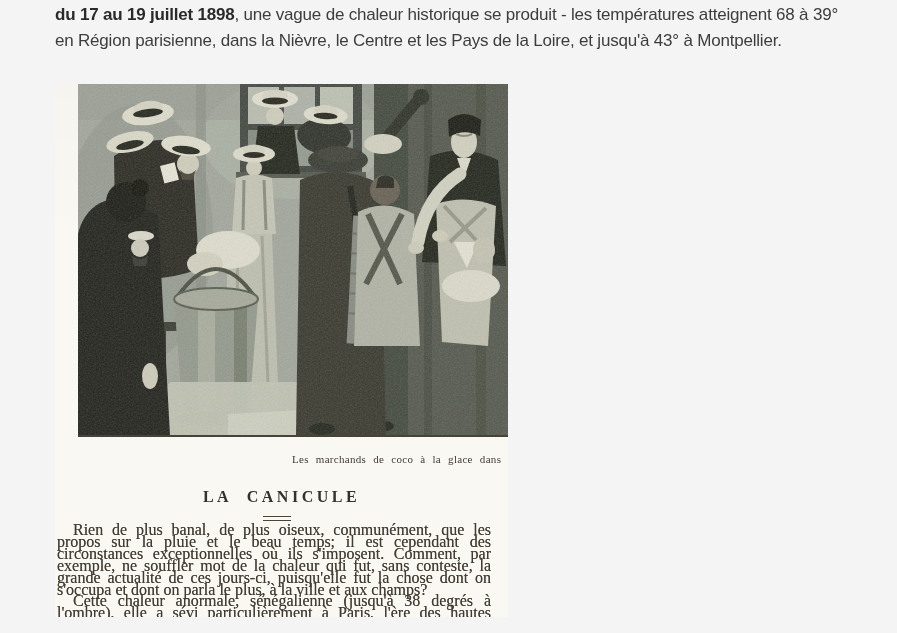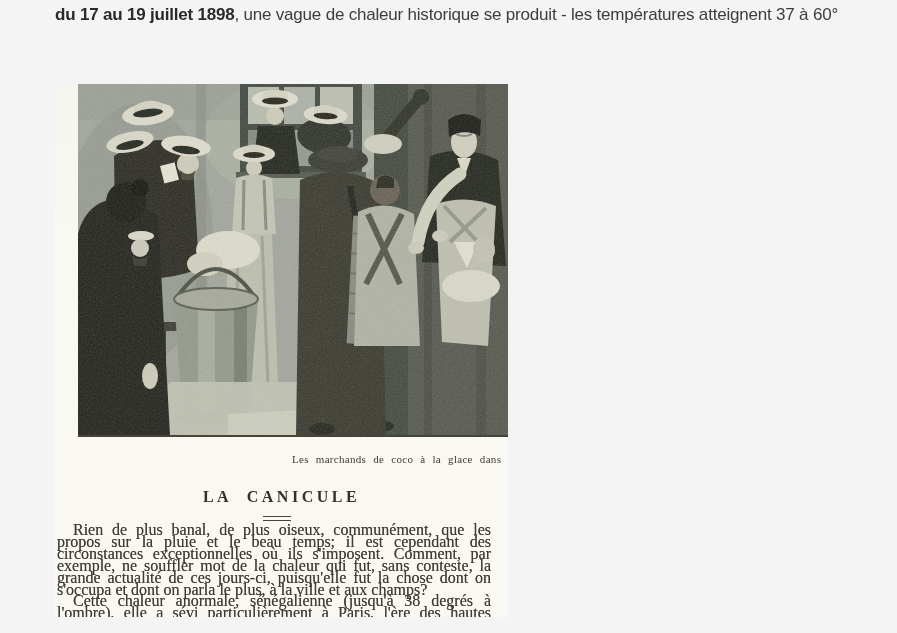--- a/index.html
+++ b/index.html
@@ -52,21 +52,21 @@
     color:var(--ink);text-align:justify;
     text-shadow:0 0 0.5px rgba(64,58,46,0.7);
   }
   .article-body p{margin:0;text-indent:16px;}
 </style>
 </head>
 <body>
 
 <main>
 
-  <p class="intro"><strong>du 17 au 19 juillet 1898</strong><span>, une vague de chaleur historique se produit - les températures atteignent 37 à 60°</span><br></p>
+  <p class="intro"><strong>du 17 au 19 juillet 1898</strong><span>, une vague de chaleur historique se produit - les températures atteignent 68 à 39°</span><br><span>en Région parisienne, dans la Nièvre, le Centre et les Pays de la Loire, et jusqu'à 43° à Montpellier.</span></p>
 
   <figure class="clipping">
 
     <div class="photo">
       <svg viewBox="0 0 430 351" xmlns="http://www.w3.org/2000/svg">
         <defs>
           <filter id="soft">
               <feGaussianBlur stdDeviation="0.7"></feGaussianBlur>
             </filter>
           <filter id="grain" x="0" y="0" width="100%" height="100%">

